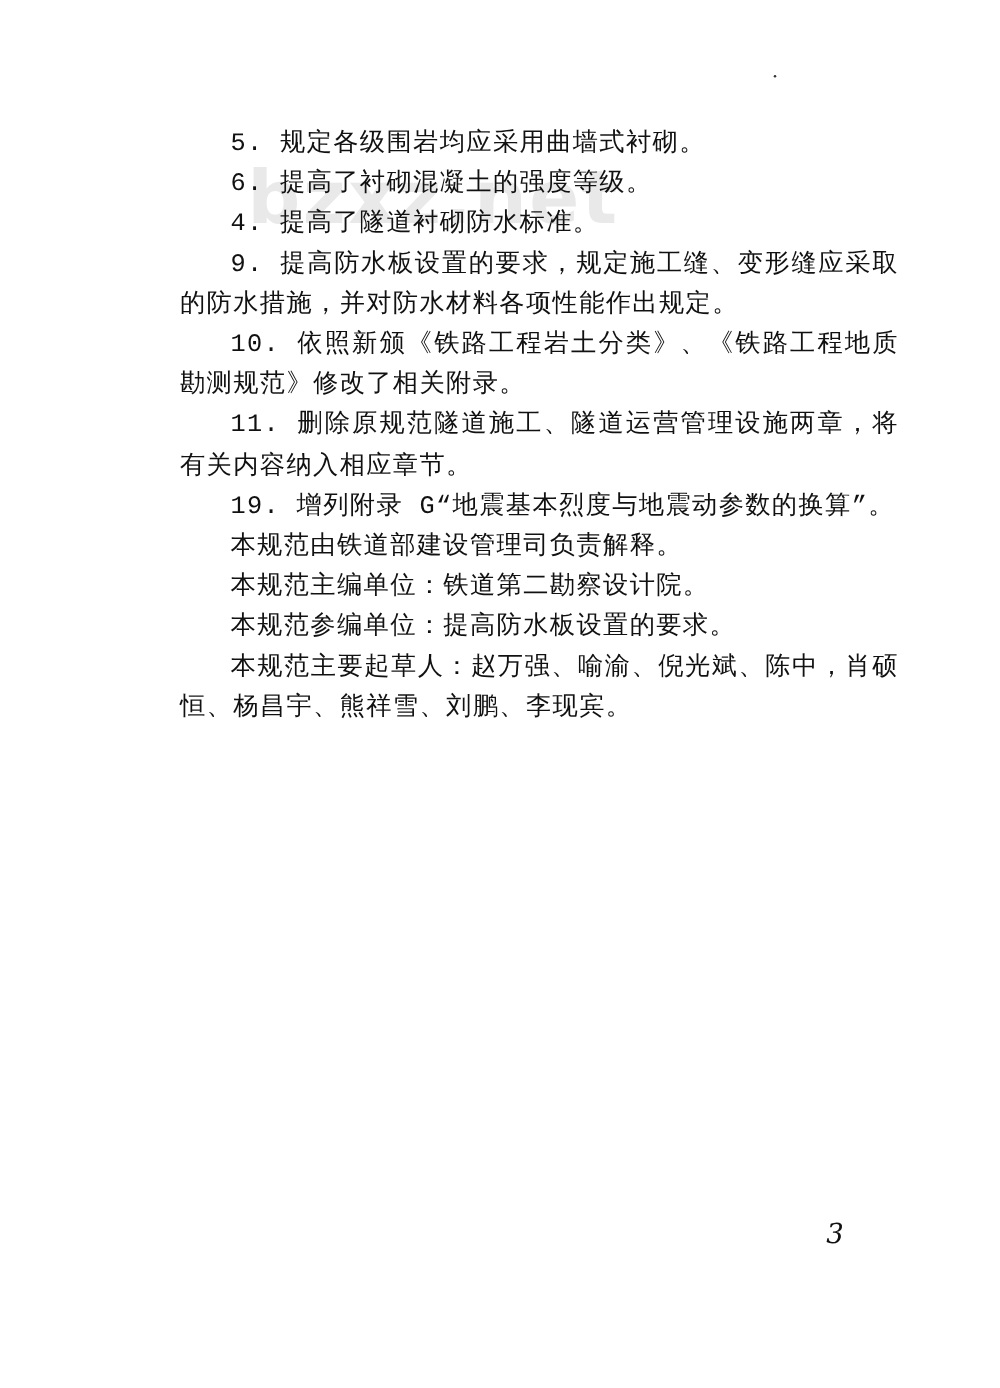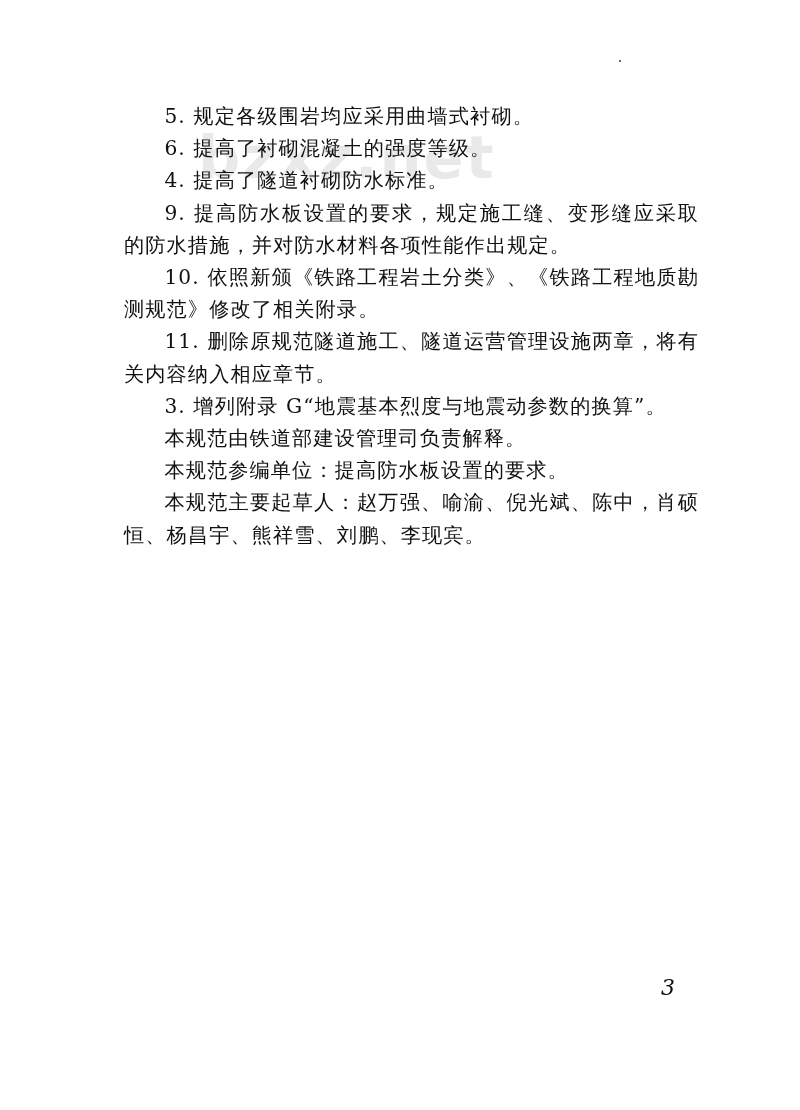--- a/index.html
+++ b/index.html
@@ -38,24 +38,25 @@
       position: absolute;
       left: 619px;
       top: 60px;
       width: 2px;
       height: 2px;
       background: #333;
       border-radius: 1px;
     }
     .content {
       position: absolute;
-      left: 124px;
+      left: 144px;
       top: 100px;
       width: 575px;
       z-index: 1;
+      font-family: Liberation Mono, monospace;
     }
     .para {
       margin: 0;
       font-size: 20.2px;
       line-height: 32.2px;
       letter-spacing: 1.1px;
       text-align: justify;
       text-indent: 2em;
       word-break: break-all;
     }
@@ -76,20 +77,21 @@
   <div class="speck"></div>
   <div class="watermark">bzxz.net</div>
 
   <div class="content">
     <p class="para">5. 规定各级围岩均应采用曲墙式衬砌。</p>
     <p class="para">6. 提高了衬砌混凝土的强度等级。</p>
     <p class="para">4. 提高了隧道衬砌防水标准。</p>
     <p class="para">9. 提高防水板设置的要求，规定施工缝、变形缝应采取的防水措施，并对防水材料各项性能作出规定。</p>
     <p class="para">10. 依照新颁《铁路工程岩土分类》、《铁路工程地质勘测规范》修改了相关附录。</p>
     <p class="para">11. 删除原规范隧道施工、隧道运营管理设施两章，将有关内容纳入相应章节。</p>
-    <p class="para">3. 增列附录 G“地震基本烈度与地震动参数的换算”。</p>
+    <p class="para">19. 增列附录 G“地震基本烈度与地震动参数的换算”。</p>
     <p class="para">本规范由铁道部建设管理司负责解释。</p>
+    <p class="para">本规范主编单位：铁道第二勘察设计院。</p>
     <p class="para">本规范参编单位：提高防水板设置的要求。</p>
     <p class="para">本规范主要起草人：赵万强、喻渝、倪光斌、陈中，肖硕恒、杨昌宇、熊祥雪、刘鹏、李现宾。</p>
   </div>
 
   <div class="page-number">3</div>
 </div>
 
 </body></html>

